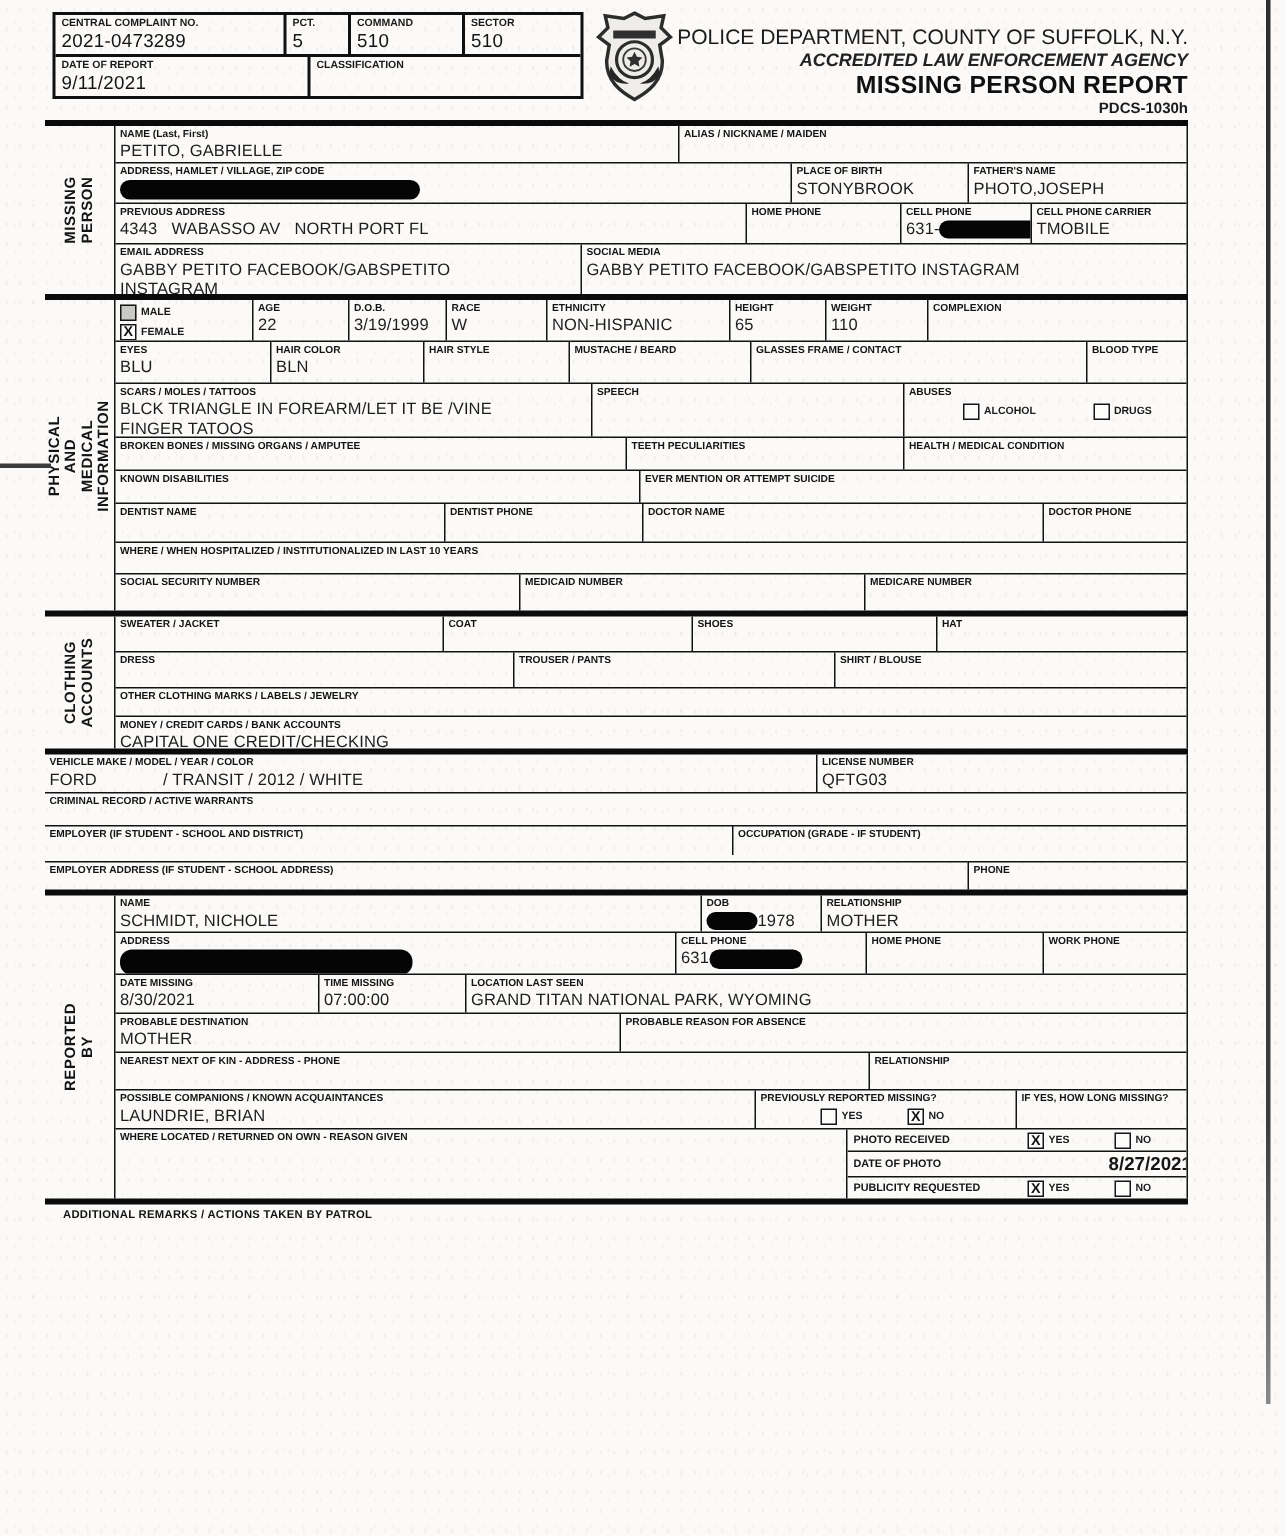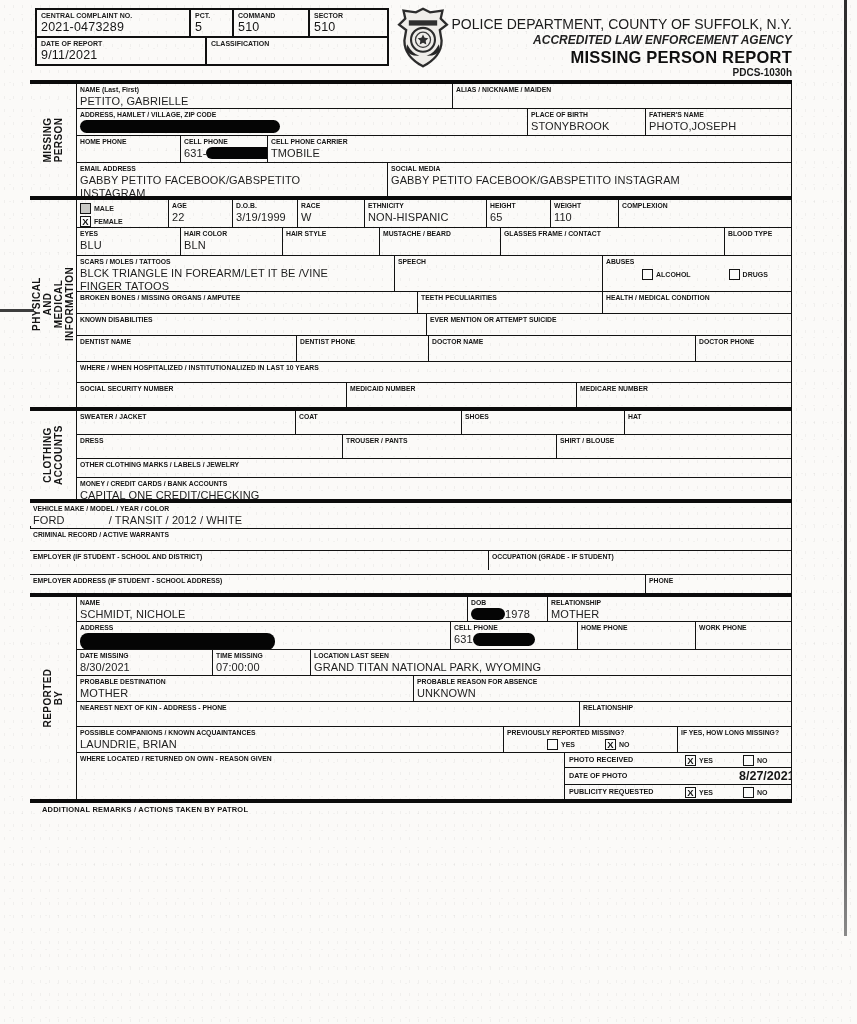--- a/index.html
+++ b/index.html
@@ -156,20 +156,26 @@
               </div>
             </div>
             <div class="c grow">
               <span class="l">FATHER'S NAME</span>
               <div class="vl">
                 <span class="v">PHOTO,JOSEPH</span>
               </div>
             </div>
           </div>
           <div class="row" style="height: 26px;">
+            <div class="c" style="width: 420px;">
+              <span class="l">PREVIOUS ADDRESS</span>
+              <div class="vl">
+                <span class="v">4343   WABASSO AV   NORTH PORT FL</span>
+              </div>
+            </div>
             <div class="c" style="width: 103px;">
               <span class="l">HOME PHONE</span>
             </div>
             <div class="c" style="width: 87px;">
               <span class="l">CELL PHONE</span>
               <div class="vl">
                 <span class="v">631-</span>
                 <span class="redact" style="width: 70px; height: 12px;"></span>
               </div>
             </div>
@@ -406,21 +412,21 @@
               <div class="vl">
                 <span class="v">CAPITAL ONE CREDIT/CHECKING</span>
               </div>
             </div>
           </div>
         </div>
       </div>
       <div class="bar"></div>
       <div class="sect">
         <div class="content full">
-          <div class="row" style="height: 25px; flex-direction: column;">
+          <div class="row" style="height: 25px;">
             <div class="c" style="width: 514px;">
               <span class="l">VEHICLE MAKE / MODEL / YEAR / COLOR</span>
               <div class="vl">
                 <span class="v">FORD              / TRANSIT / 2012 / WHITE</span>
               </div>
             </div>
             <div class="c grow">
               <span class="l">LICENSE NUMBER</span>
               <div class="vl">
                 <span class="v">QFTG03</span>
@@ -521,23 +527,20 @@
           </div>
           <div class="row" style="height: 25px;">
             <div class="c" style="width: 336px;">
               <span class="l">PROBABLE DESTINATION</span>
               <div class="vl">
                 <span class="v">MOTHER</span>
               </div>
             </div>
             <div class="c grow">
               <span class="l">PROBABLE REASON FOR ABSENCE</span>
-              <div class="vl">
-                <span class="v">UNKNOWN</span>
-              </div>
             </div>
           </div>
           <div class="row" style="height: 24px;">
             <div class="c" style="width: 502px;">
               <span class="l">NEAREST NEXT OF KIN - ADDRESS - PHONE</span>
             </div>
             <div class="c grow">
               <span class="l">RELATIONSHIP</span>
             </div>
           </div>

